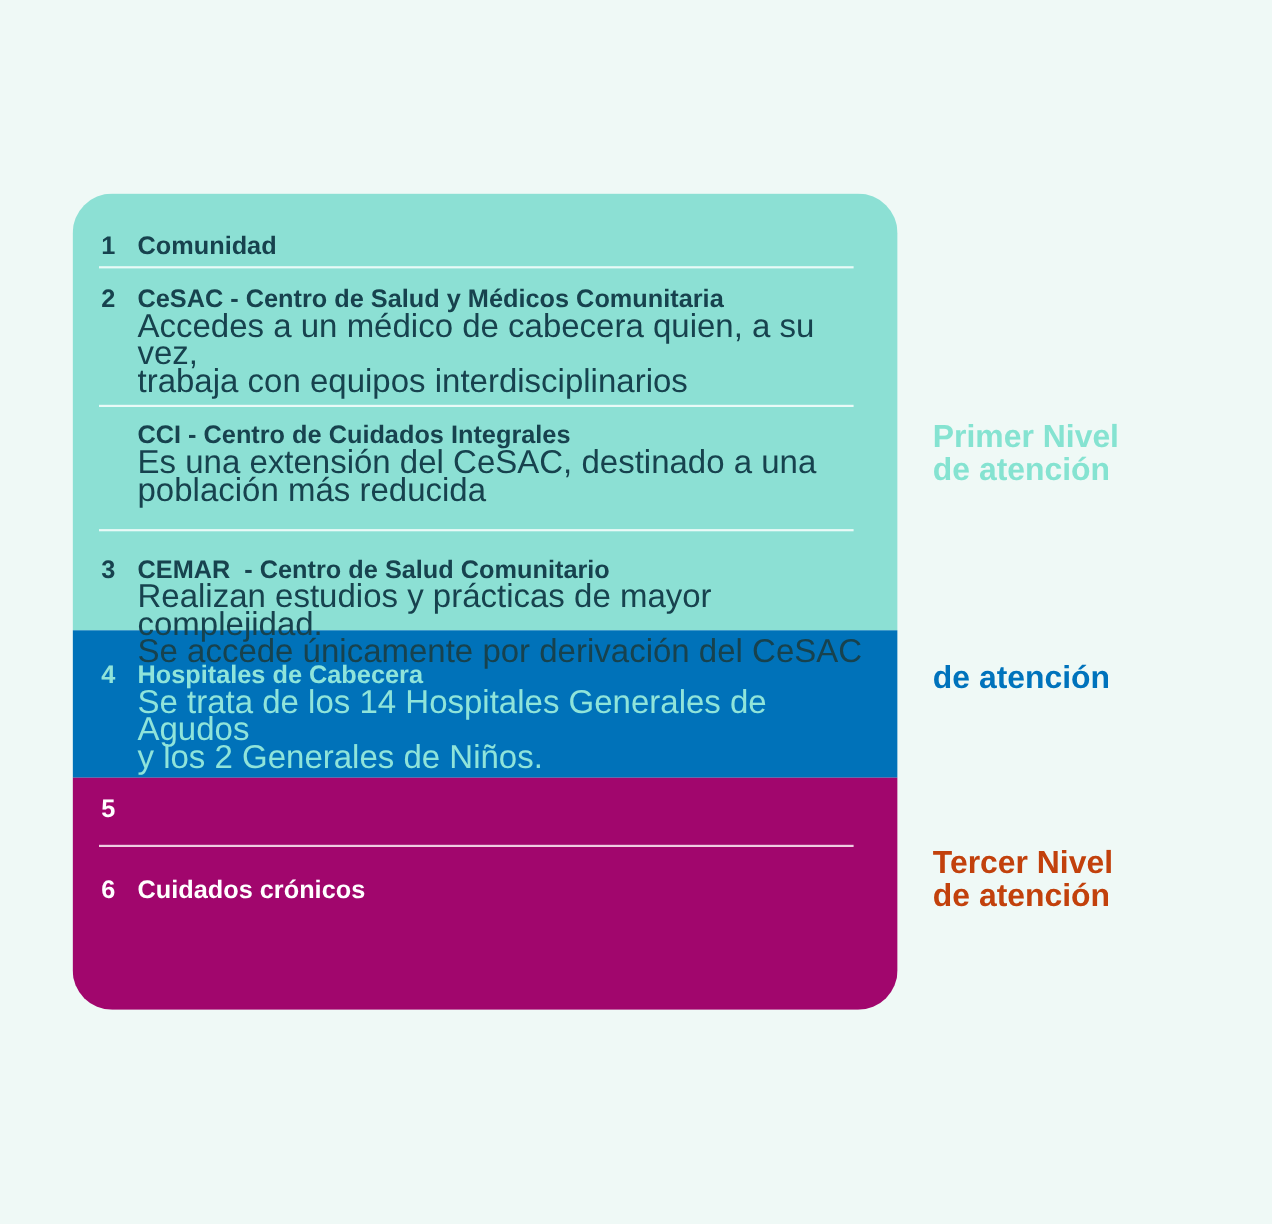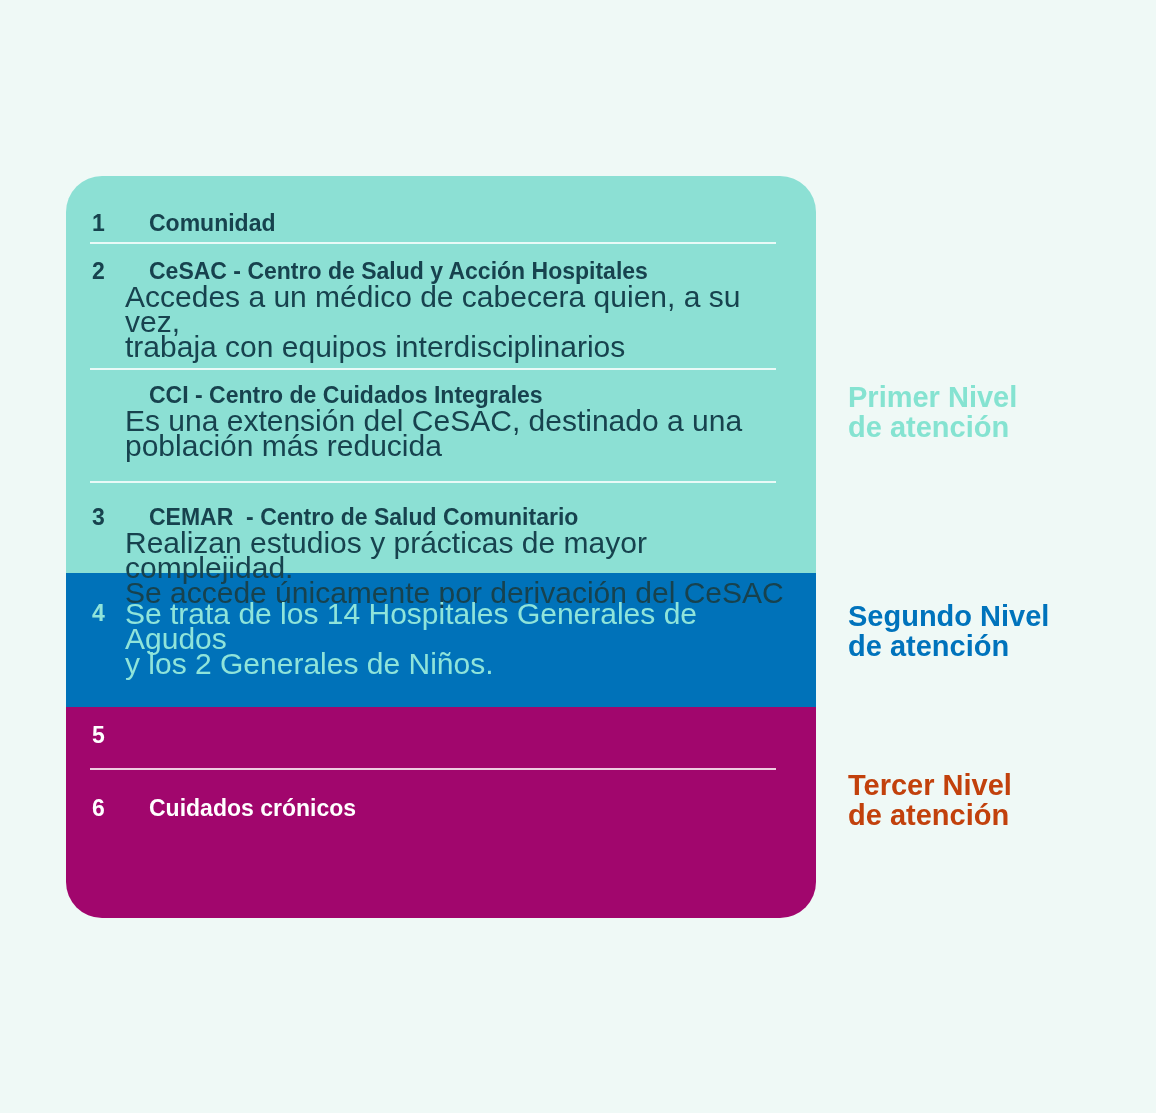--- a/index.html
+++ b/index.html
@@ -34,21 +34,20 @@
     font-weight: 700;
     font-size: 23px;
     line-height: 25px;
   }
   .content { flex: 1 1 auto; }
   .item-title {
     font-weight: 700;
     font-size: 23px;
     line-height: 25px;
     white-space: pre-wrap;
-    margin-left: 24px;
   }
   .item-desc {
     font-weight: 400;
     font-size: 30px;
     line-height: 25px;
     white-space: pre-line;
   }
 
   .divider {
     height: 2px;
@@ -93,21 +92,21 @@
         <div class="content">
           <div class="item-title">Comunidad</div>
         </div>
       </div>
 
       <div class="divider m-d1"></div>
 
       <div class="row m-i2">
         <span class="num">2</span>
         <div class="content">
-          <div class="item-title">CeSAC - Centro de Salud y Acción Hospitales</div>
+          <div class="item-title">CeSAC - Centro de Salud y Médicos Comunitaria</div>
           <div class="item-desc">Accedes a un médico de cabecera quien, a su vez,
 trabaja con equipos interdisciplinarios</div>
         </div>
       </div>
 
       <div class="divider m-d2"></div>
 
       <div class="row m-cci">
         <span class="num"></span>
         <div class="content">
@@ -126,20 +125,21 @@
           <div class="item-desc">Realizan estudios y prácticas de mayor complejidad.
 Se accede únicamente por derivación del CeSAC</div>
         </div>
       </div>
     </section>
 
     <section class="level level-segundo">
       <div class="row">
         <span class="num">4</span>
         <div class="content">
+          <div class="item-title">Hospitales de Cabecera</div>
           <div class="item-desc">Se trata de los 14 Hospitales Generales de Agudos
 y los 2 Generales de Niños.</div>
         </div>
       </div>
     </section>
 
     <section class="level level-tercer">
       <div class="row">
         <span class="num">5</span>
       </div>
@@ -155,21 +155,20 @@
     </section>
 
   </div>
 
   <div class="side-label side-primer">
     <span>Primer Nivel</span>
     <span>de atención</span>
   </div>
 
   <div class="side-label side-segundo">
-    <span>Segundo Nivel</span>
     <span>de atención</span>
   </div>
 
   <div class="side-label side-tercer">
     <span>Tercer Nivel</span>
     <span>de atención</span>
   </div>
 
 </div>
 

